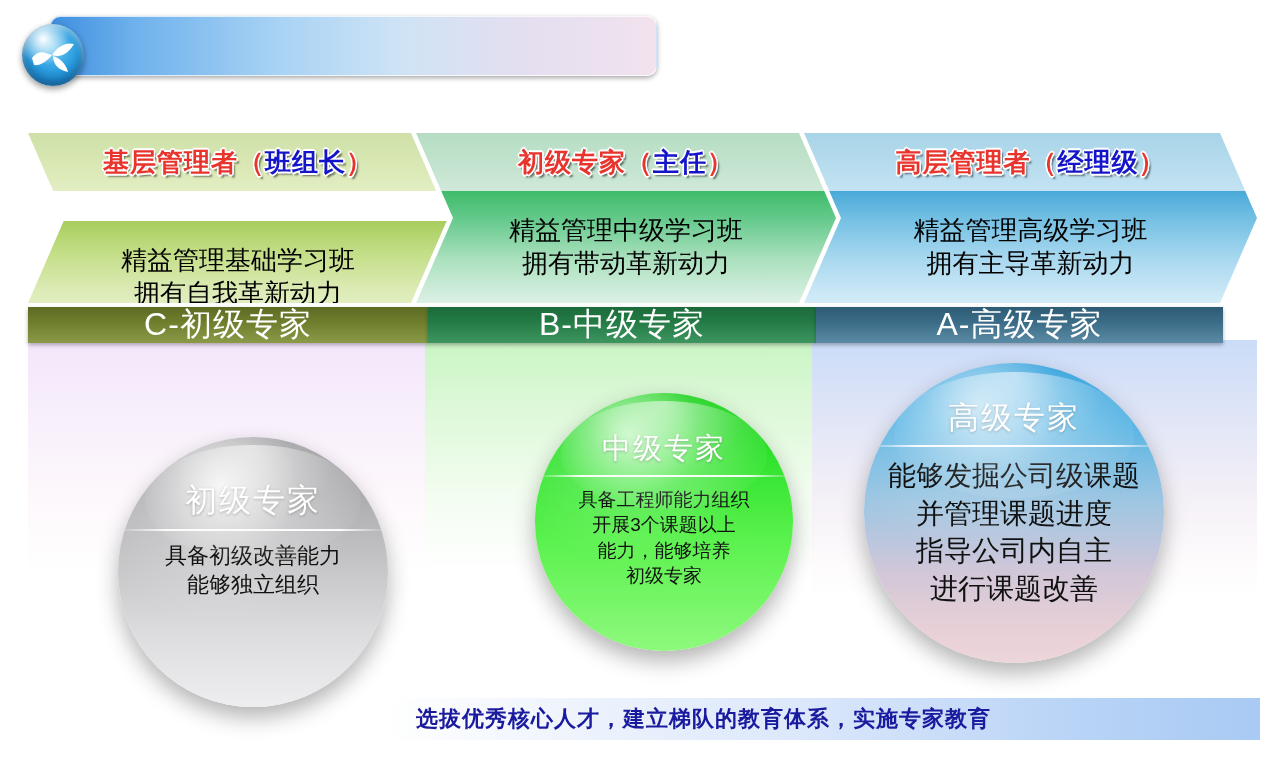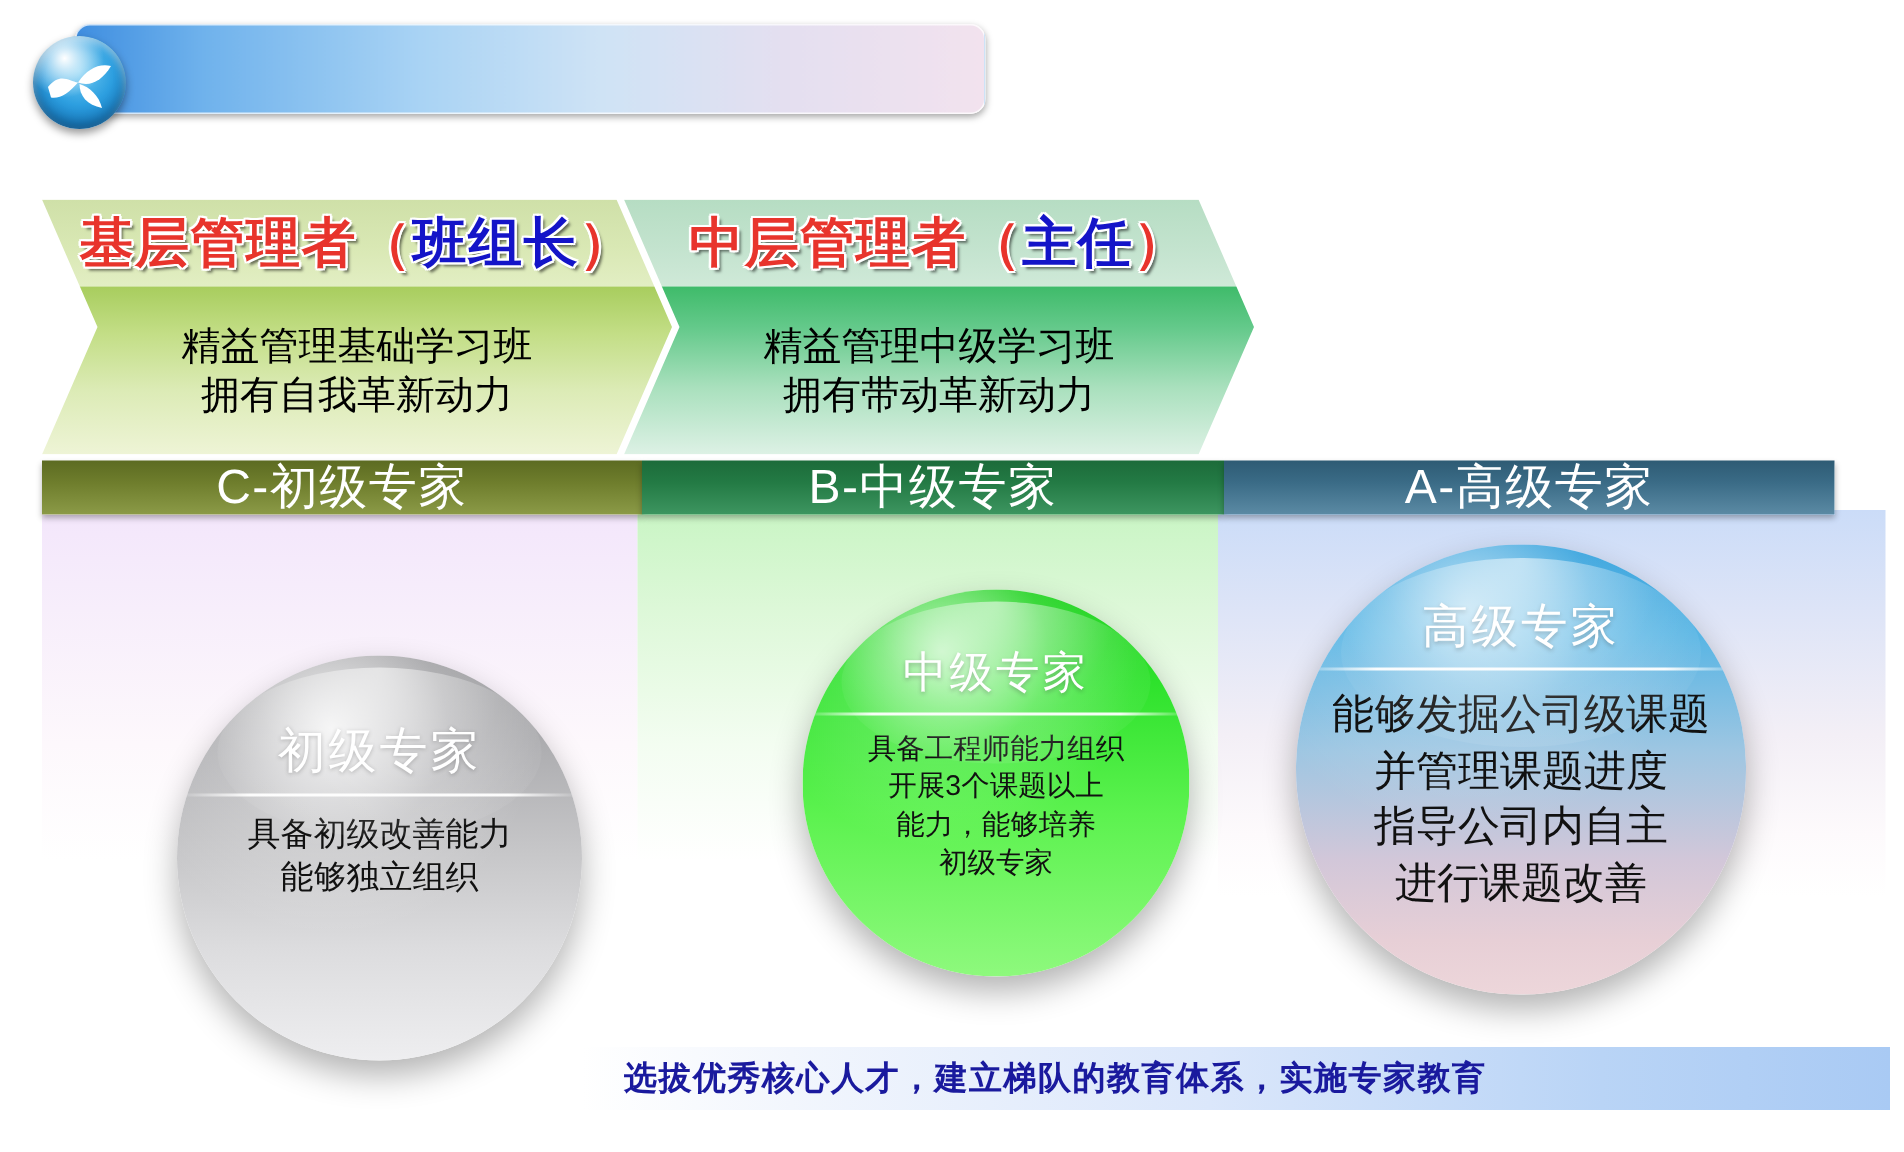--- a/index.html
+++ b/index.html
@@ -56,39 +56,39 @@
   .chev .head{
     position:absolute;left:0;top:0;width:100%;height:58px;
     display:flex;align-items:center;justify-content:center;
   }
   .chev .sub{
     position:absolute;left:0;top:58px;width:100%;height:112px;
     display:flex;flex-direction:column;align-items:center;justify-content:center;
     font-size:26px;color:#000;line-height:1.28;
   }
   .chev .head-txt{
-    font-size:36px;font-weight:bold;white-space:nowrap;letter-spacing:1px;
+    font-size:26px;font-weight:bold;white-space:nowrap;letter-spacing:1px;
     color:#e8342c;
     text-shadow:
       -1.2px -1.2px 0 #fff, 1.2px -1.2px 0 #fff, -1.2px 1.2px 0 #fff, 1.2px 1.2px 0 #fff,
       0 -1.6px 0 #fff, 0 1.6px 0 #fff, -1.6px 0 0 #fff, 1.6px 0 0 #fff,
       2.5px 2.5px 2px rgba(0,0,0,.55);
   }
   .chev .head-txt .blue{color:#1414c8;}
 
   
   .chev1{left:0;width:420px;
     clip-path:polygon(0 0, 383px 0, 420px 85px, 383px 170px, 0 170px, 37px 85px);}
   .chev2{left:388px;width:420px;
     clip-path:polygon(0 0, 383px 0, 420px 85px, 383px 170px, 0 170px, 37px 85px);}
   .chev3{left:776px;width:453px;
     clip-path:polygon(0 0, 416px 0, 453px 85px, 416px 170px, 0 170px, 37px 85px);}
 
   .chev1 .head{background:linear-gradient(to bottom,#cfe0a8 0%,#d9e8b4 55%,#e2eec3 100%);}
-  .chev1 .sub{background:linear-gradient(to bottom,#a8cd5e 0%,#c3de86 28%,#dcebb6 62%,#eef4d6 100%);}
+  .chev1 .sub{background:linear-gradient(to bottom,#a8cd5e 0%,#c3de86 28%,#dcebb6 62%,#eef4d6 100%);margin-top:30px;}
   .chev2 .head{background:linear-gradient(to bottom,#b6ddc3 0%,#c3e3ce 55%,#cfe9d8 100%);}
   .chev2 .sub{background:linear-gradient(to bottom,#3fbb6a 0%,#63c98a 24%,#a9e0bd 60%,#ddf1e5 100%);}
   .chev3 .head{background:linear-gradient(to bottom,#a9d4e8 0%,#b6dcee 55%,#c4e3f2 100%);}
   .chev3 .sub{background:linear-gradient(to bottom,#4aa9d8 0%,#72bfe3 24%,#a8d8ef 60%,#d4ecf8 100%);}
 
   
   .rankbar{
     position:absolute;top:174px;height:36px;
     display:flex;align-items:center;justify-content:center;
     font-size:32px;color:#ffffff;letter-spacing:1px;
@@ -195,28 +195,37 @@
       <span class="head-txt"><span>基层管理者（</span><span class="blue">班组长</span><span>）</span></span>
     </div>
     <div class="sub">
       <div>精益管理基础学习班</div>
       <div>拥有自我革新动力</div>
     </div>
   </div>
 
   <div class="chev chev2">
     <div class="head">
-      <span class="head-txt"><span>中层管理者（</span><span class="blue">主任</span><span>）</span></span>
+      <span class="head-txt"><span>初级专家（</span><span class="blue">主任</span><span>）</span></span>
     </div>
     <div class="sub">
       <div>精益管理中级学习班</div>
       <div>拥有带动革新动力</div>
     </div>
   </div>
 
+  <div class="chev chev3">
+    <div class="head">
+      <span class="head-txt"><span>高层管理者（</span><span class="blue">经理级</span><span>）</span></span>
+    </div>
+    <div class="sub">
+      <div>精益管理高级学习班</div>
+      <div>拥有主导革新动力</div>
+    </div>
+  </div>
 
   <div class="rankbar rank1">C-初级专家</div>
   <div class="rankbar rank2">B-中级专家</div>
   <div class="rankbar rank3">A-高级专家</div>
 </div>
 
 <div class="sphere" id="sphere-junior">
   <div class="gloss"></div>
   <div class="s-title">初级专家</div>
   <div class="s-rule"></div>

